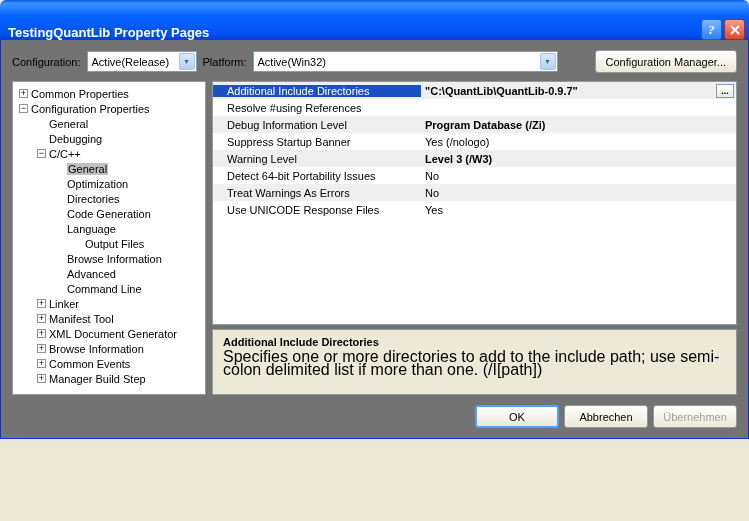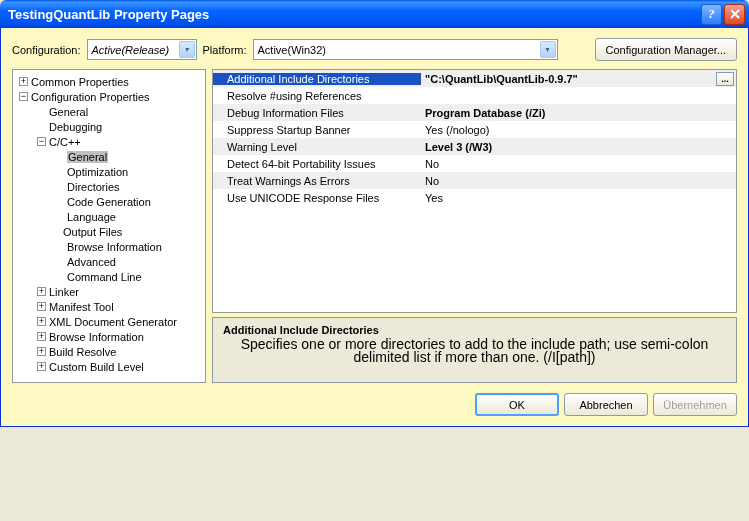--- a/index.html
+++ b/index.html
@@ -1,31 +1,31 @@
 <!DOCTYPE html>
 <html><head>
 <meta charset="utf-8">
 <style>
 * { box-sizing: border-box; margin: 0; padding: 0; }
 body { font-family: Tahoma, Arial, sans-serif; font-size: 11px; background: #ece9d8; width: 749px; height: 521px; overflow: hidden; }
 
-.titlebar { height: 28px; background: linear-gradient(to bottom, #0058e6 0%, #3a93ff 8%, #0563ff 40%, #0050ee 88%, #003dd7 100%); display: flex; align-items: center; padding: 0 4px; color: white; border-radius: 6px 6px 0 0; }
+.titlebar { height: 40px; background: linear-gradient(to bottom, #0058e6 0%, #3a93ff 8%, #0563ff 40%, #0050ee 88%, #003dd7 100%); display: flex; align-items: flex-end; padding: 0 4px; color: white; border-radius: 6px 6px 0 0; }
 .titlebar-title { font-weight: bold; font-size: 13px; padding-left: 4px; flex: 1; }
 .titlebar-btns { display: flex; gap: 2px; }
 .titlebar-btn { width: 21px; height: 21px; border-radius: 3px; display: flex; align-items: center; justify-content: center; color: white; font-weight: bold; font-size: 13px; cursor: pointer; }
 .help-btn { background: linear-gradient(to bottom, #7eb6ff, #2d7eff); border: 1px solid #1a5fc8; font-family: Georgia, serif; font-style: italic; }
 .close-btn { background: linear-gradient(to bottom, #f5a08d, #e2472a); border: 1px solid #b02a0e; }
 
-.content { height: 399px; background: #fef9c3; padding: 10px 11px 10px 11px; display: flex; flex-direction: column; border: 1px solid #0831d9; border-top: none; }
+.content { height: 399px; background: #737373; padding: 10px 11px 10px 11px; display: flex; flex-direction: column; border: 1px solid #0831d9; border-top: none; }
 
 .config-row { display: flex; align-items: center; gap: 6px; margin-bottom: 8px; }
 .config-label { font-size: 11px; }
 .combo { height: 21px; border: 1px solid #7f9db9; background: white; display: flex; align-items: center; padding: 0 2px 0 4px; font-size: 11px; position: relative; }
 .combo-arrow { position: absolute; right: 1px; top: 1px; bottom: 1px; width: 16px; background: linear-gradient(to bottom, #d6eaff, #b5d3f5); border: 1px solid #a7c7e7; border-radius: 2px; display: flex; align-items: center; justify-content: center; color: #4d6185; font-size: 8px; }
-.combo-config { width: 110px; font-style: italic; }
+.combo-config { width: 110px; }
 .combo-platform { width: 305px; }
 .config-mgr-btn { height: 23px; padding: 0 10px; background: linear-gradient(to bottom, #fff, #ece9d8); border: 1px solid #919b9c; border-radius: 3px; font-size: 11px; cursor: pointer; margin-left: auto; }
 
 .main-area { flex: 1; display: flex; gap: 6px; min-height: 0; }
 
 .tree-panel { width: 194px; border: 1px solid #919b9c; background: white; padding: 4px 0; overflow: auto; }
 .tree-node { display: flex; align-items: center; height: 15px; font-size: 11px; white-space: nowrap; cursor: default; }
 .tree-box { width: 9px; height: 9px; border: 1px solid #919191; display: inline-flex; align-items: center; justify-content: center; font-size: 9px; line-height: 7px; color: #000; margin-right: 3px; background: white; }
 .tree-sel { background: #c0c0c0; padding: 0 1px; }
 
@@ -35,21 +35,21 @@
 .prop-row.alt { background: #efefef; }
 .prop-label { width: 208px; padding-left: 14px; }
 .prop-value { flex: 1; padding-left: 4px; display: flex; align-items: center; }
 .prop-row.selected .prop-label { background: #1a52c4; color: white; }
 .prop-row.selected .prop-value { font-weight: bold; }
 .bold { font-weight: bold; }
 .browse-btn { width: 18px; height: 14px; margin-left: auto; margin-right: 2px; background: linear-gradient(to bottom, #fff, #ece9d8); border: 1px solid #7f9db9; font-size: 9px; display: flex; align-items: center; justify-content: center; cursor: pointer; }
 
 .desc-panel { height: 66px; border: 1px solid #919b9c; background: #ece9d8; padding: 6px 10px; }
 .desc-title { font-weight: bold; font-size: 11px; margin-bottom: 2px; }
-.desc-text { font-size: 14px; line-height: 13px; text-align: center; }
+.desc-text { font-size: 16px; line-height: 13px; }
 
 .dialog-buttons { display: flex; justify-content: flex-end; gap: 5px; margin-top: 10px; }
 .dialog-btn { width: 84px; height: 23px; background: linear-gradient(to bottom, #fff, #ece9d8); border: 1px solid #919b9c; border-radius: 3px; font-size: 11px; cursor: pointer; }
 .dialog-btn.default { border: 2px solid #4e9fff; }
 .dialog-btn:disabled { color: #a0a0a0; cursor: default; }
 </style>
 </head>
 <body>
 
 <div class="titlebar">
@@ -109,21 +109,21 @@
         </div>
       <div class="tree-node" style="padding-left:54px">
           <span>Directories</span>
         </div>
       <div class="tree-node" style="padding-left:54px">
           <span>Code Generation</span>
         </div>
       <div class="tree-node" style="padding-left:54px">
           <span>Language</span>
         </div>
-      <div class="tree-node" style="padding-left:50px">
+      <div class="tree-node" style="padding-left:72px">
           <span>Output Files</span>
         </div>
       <div class="tree-node" style="padding-left:54px">
           <span>Browse Information</span>
         </div>
       <div class="tree-node" style="padding-left:54px">
           <span>Advanced</span>
         </div>
       <div class="tree-node" style="padding-left:54px">
           <span>Command Line</span>
@@ -139,43 +139,43 @@
       <div class="tree-node" style="padding-left:24px">
           <span class="tree-box">+</span>
           <span>XML Document Generator</span>
         </div>
       <div class="tree-node" style="padding-left:24px">
           <span class="tree-box">+</span>
           <span>Browse Information</span>
         </div>
       <div class="tree-node" style="padding-left:24px">
           <span class="tree-box">+</span>
-          <span>Build Resolve</span>
-        </div>
-      <div class="tree-node" style="padding-left:24px">
-          <span class="tree-box">+</span>
-          <span>Custom Build Level</span>
+          <span>Common Events</span>
+        </div>
+      <div class="tree-node" style="padding-left:24px">
+          <span class="tree-box">+</span>
+          <span>Manager Build Step</span>
         </div>
     </div>
 
     <div class="right-panel">
       <div class="prop-grid">
         <div class="prop-row alt selected">
           <div class="prop-label">Additional Include Directories</div>
           <div class="prop-value">
             <span>"C:\QuantLib\QuantLib-0.9.7"</span>
             <div class="browse-btn">...</div>
           </div>
         </div>
         <div class="prop-row">
             <div class="prop-label">Resolve #using References</div>
             <div class="prop-value"></div>
           </div>
         <div class="prop-row alt">
-            <div class="prop-label">Debug Information Files</div>
+            <div class="prop-label">Debug Information Level</div>
             <div class="prop-value bold">Program Database (/Zi)</div>
           </div>
         <div class="prop-row">
             <div class="prop-label">Suppress Startup Banner</div>
             <div class="prop-value">Yes (/nologo)</div>
           </div>
         <div class="prop-row alt">
             <div class="prop-label">Warning Level</div>
             <div class="prop-value bold">Level 3 (/W3)</div>
           </div>

